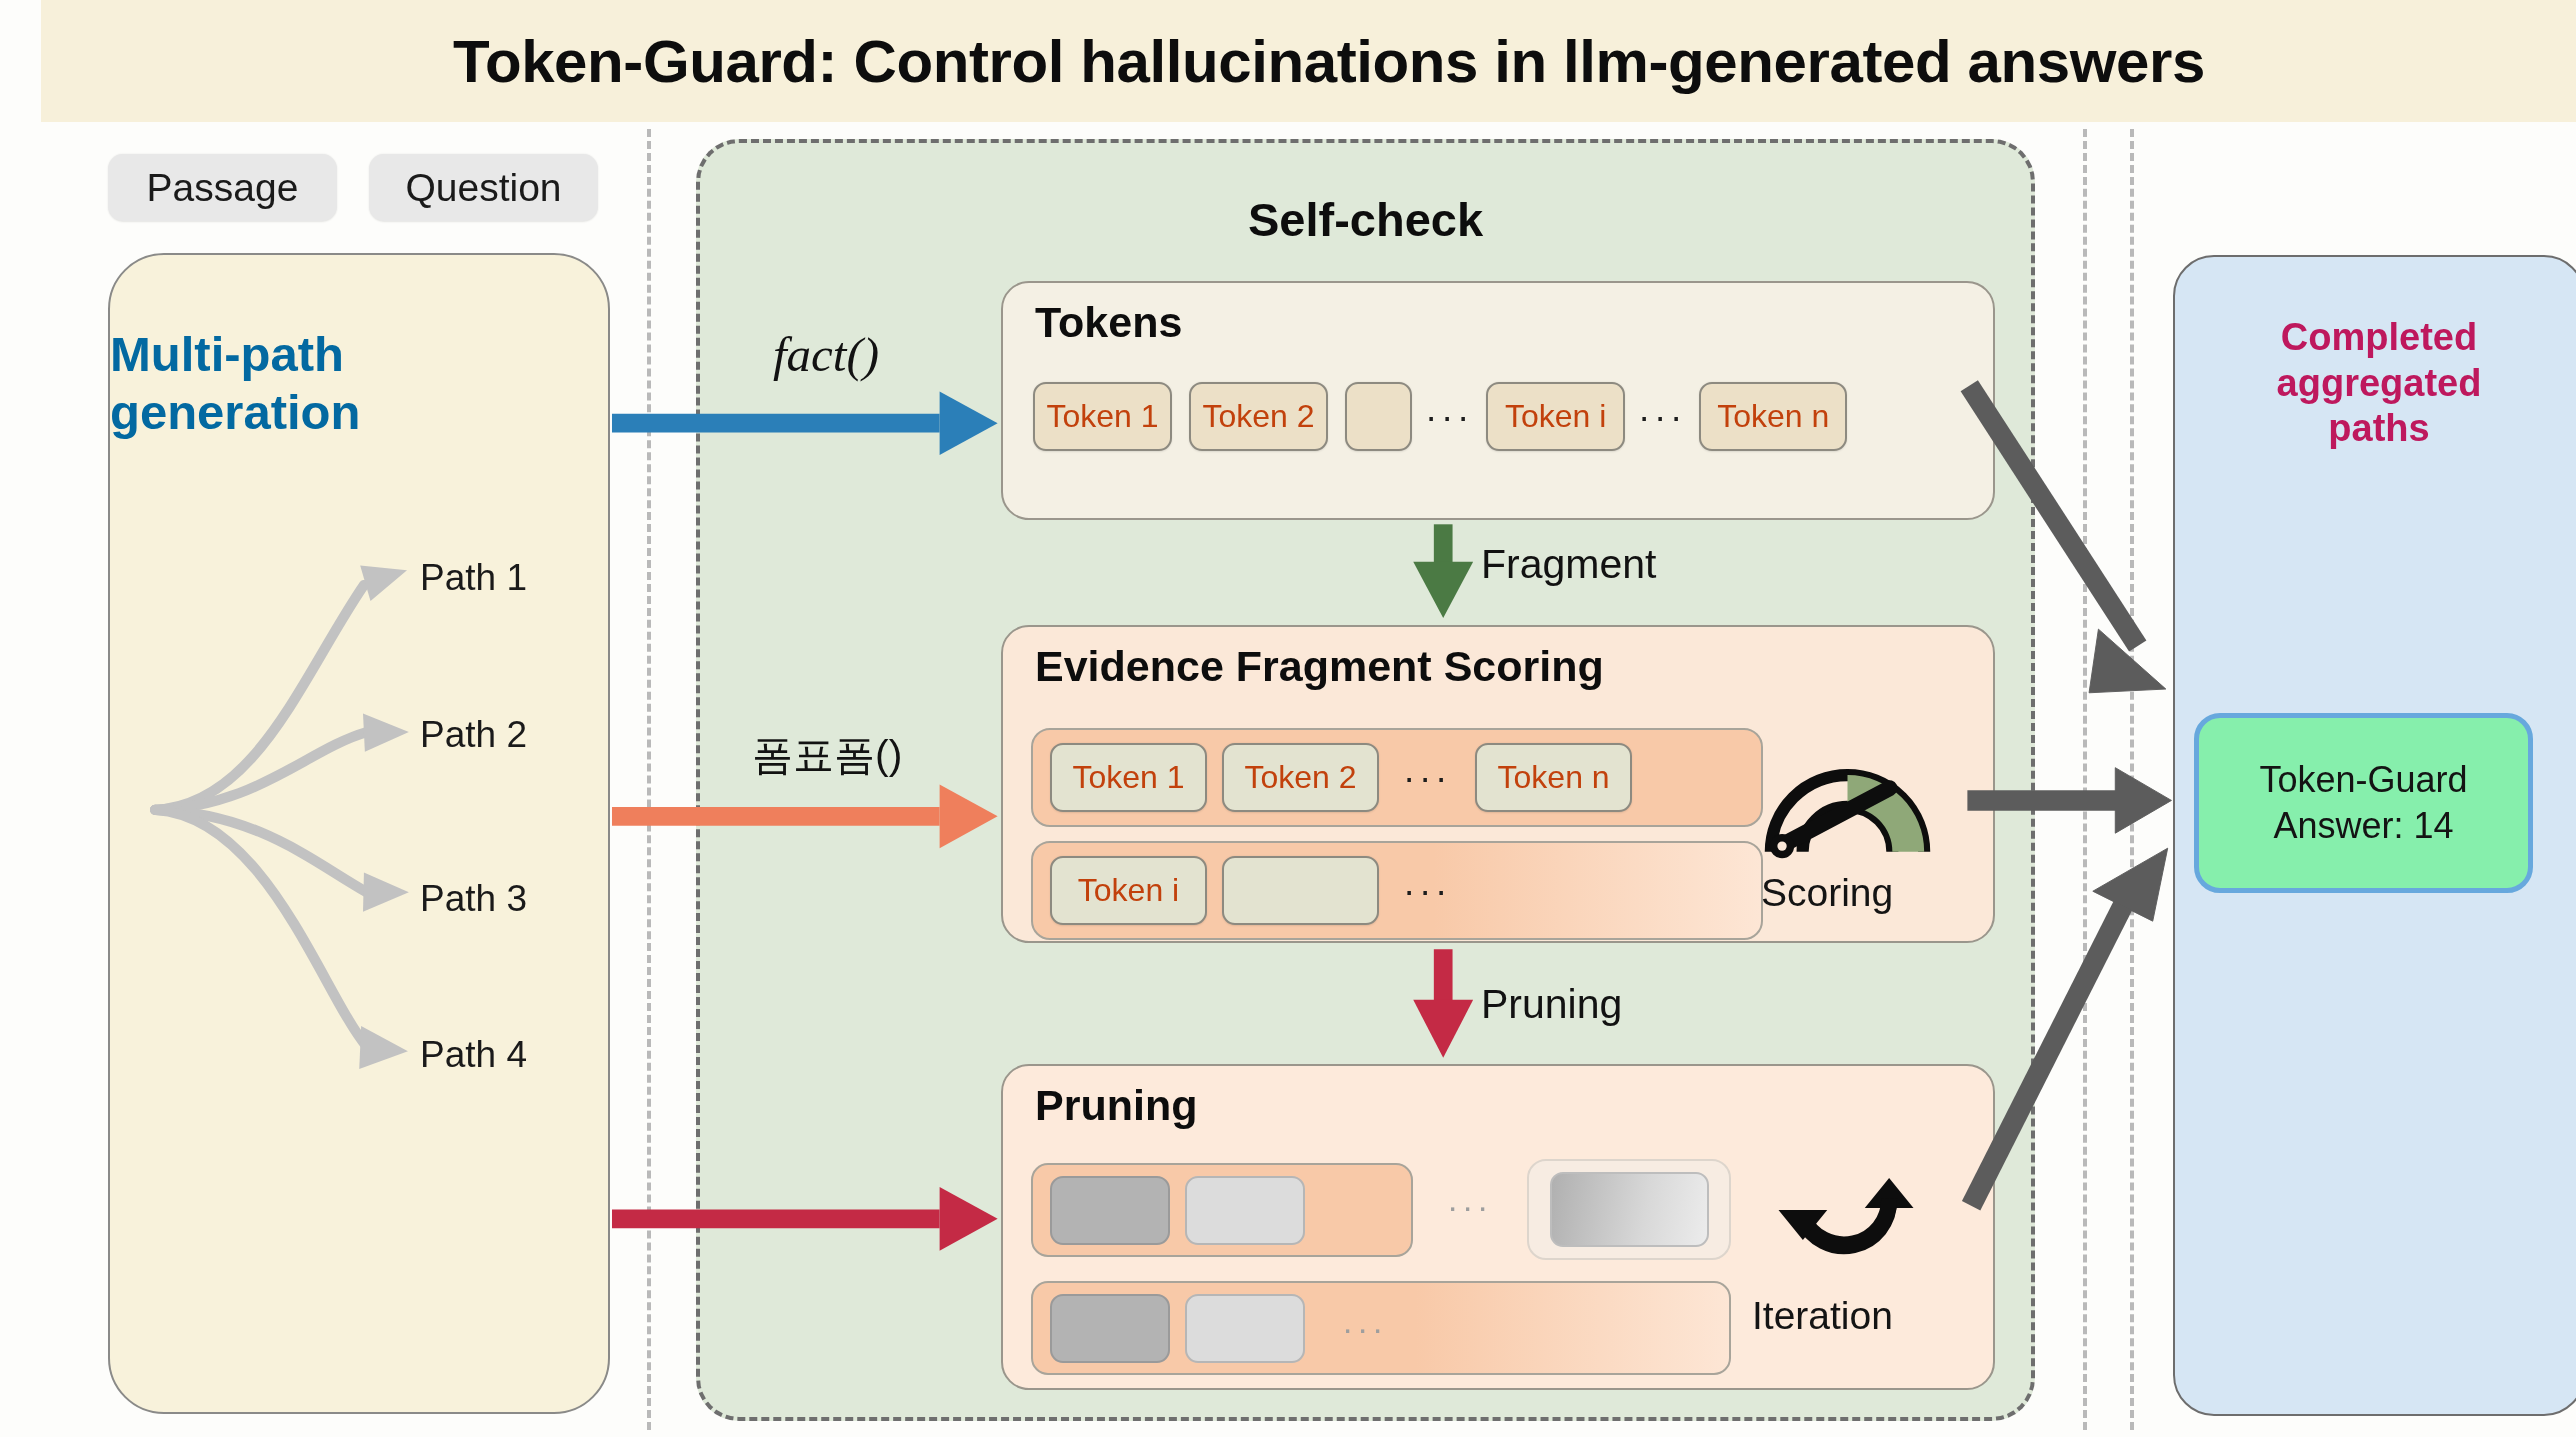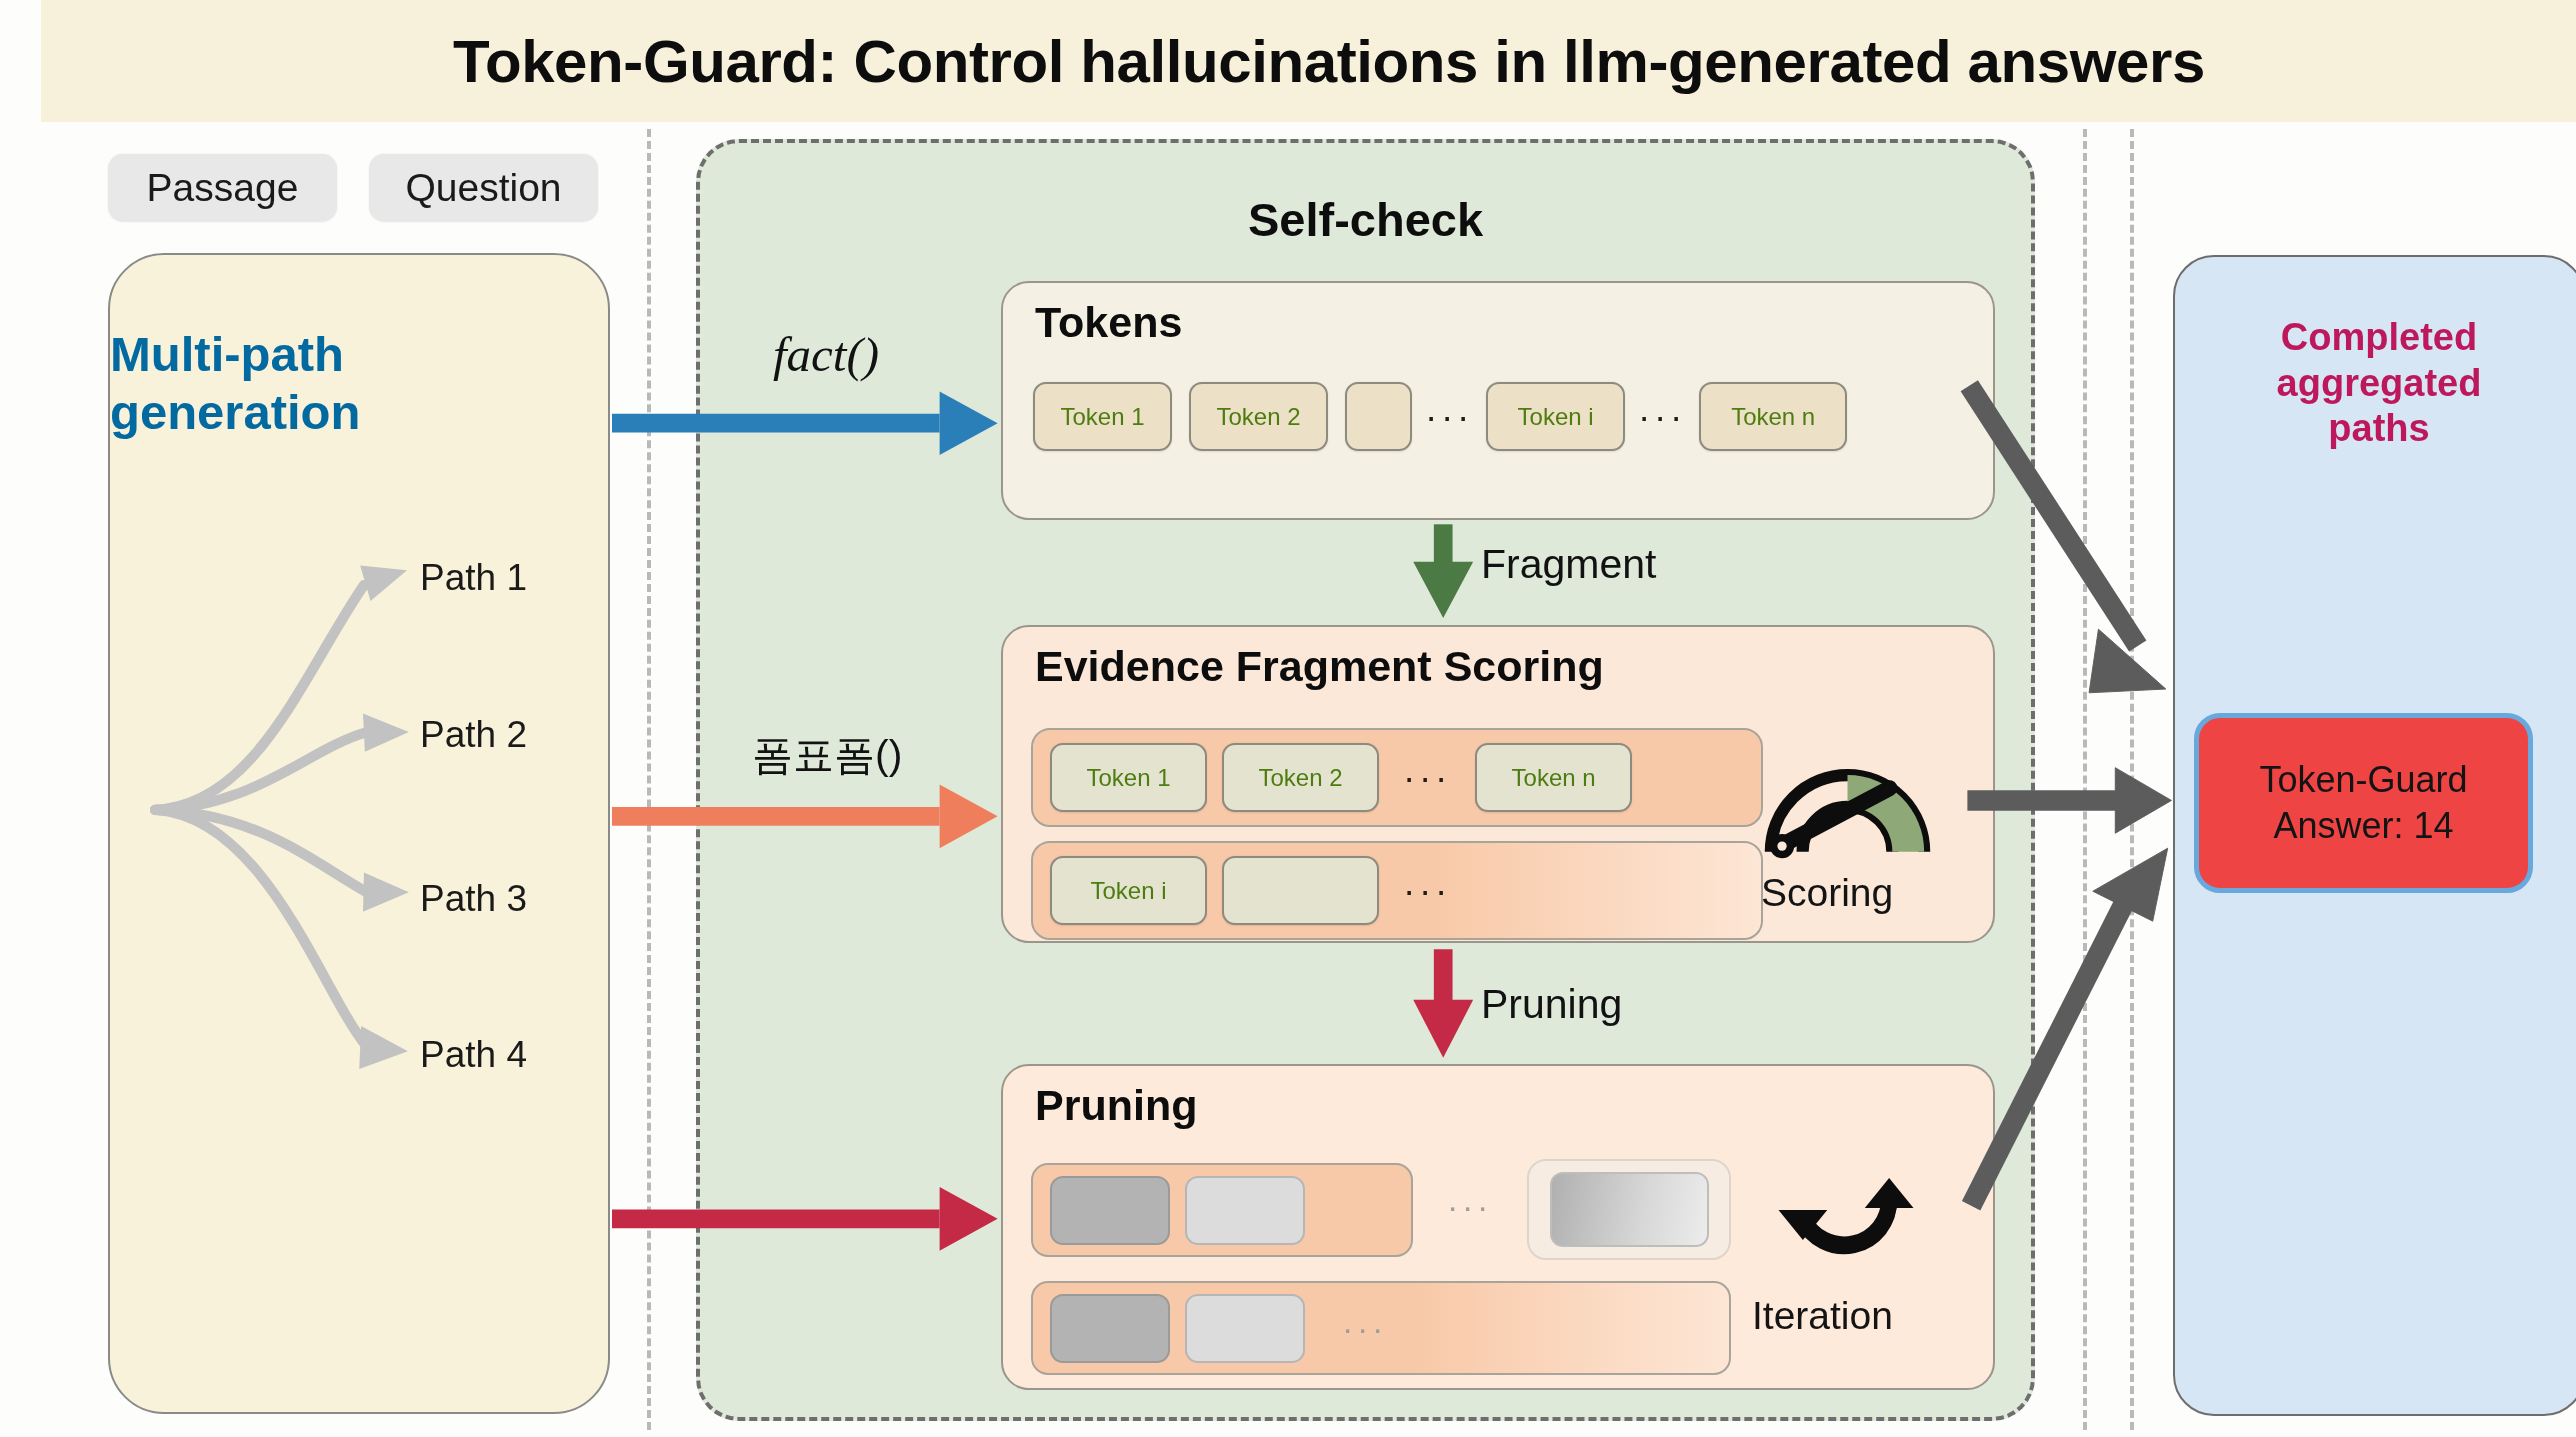--- a/index.html
+++ b/index.html
@@ -85,21 +85,21 @@
     font-size: 43px; font-weight: bold; color: #0d0d0d; white-space: nowrap;
   }
 
   
   .tok-row { position: absolute; display: flex; align-items: center; }
 
   .tok {
     border: 2.8px solid #8d8a80;
     border-radius: 13px;
     display: flex; align-items: center; justify-content: center;
-    font-size: 24px; color: #4d7c0f; white-space: nowrap;
+    font-size: 32px; color: #c2410c; white-space: nowrap;
     box-shadow: 0 0.9px 1.9px rgba(0,0,0,0.10);
   }
   .tok-beige { background: #ece0c7; height: 69px; padding: 0 19px; }
   .tok-olive { background: #e3e3d0; height: 69px; padding: 0 19px; }
   .ell { font-size: 37px; color: #1d1d1d; letter-spacing: 3.7px; padding: 0 13px; }
   .ell-lt { font-size: 34px; color: #9e9e9e; letter-spacing: 3.7px; padding: 0 13px; }
 
   
   .subrow {
     position: absolute;
@@ -126,21 +126,21 @@
     border: 2.8px solid #6d6d6d;
     border-radius: 41px;
   }
   .panel-right-title {
     position: absolute; left: 0; right: 0; top: 58px; text-align: center;
     font-size: 38px; font-weight: bold; color: #be185d; line-height: 1.2;
   }
 
   .bubble {
     position: absolute; left: 2153px; top: 713px; width: 339px; height: 180px;
-    background: #ef4444; border: 5.6px solid #67a8dd; border-radius: 26px;
+    background: #86efac; border: 5.6px solid #67a8dd; border-radius: 26px;
     display: flex; flex-direction: column; align-items: center; justify-content: center;
     font-size: 36px; color: #141414; line-height: 1.28;
   }
 
   
   .arrow-label {
     position: absolute; font-size: 41px; color: #121212; white-space: nowrap;
   }
   .arrow-label-serif {
     font-family: "Liberation Serif", serif; font-style: italic; font-size: 49px;

